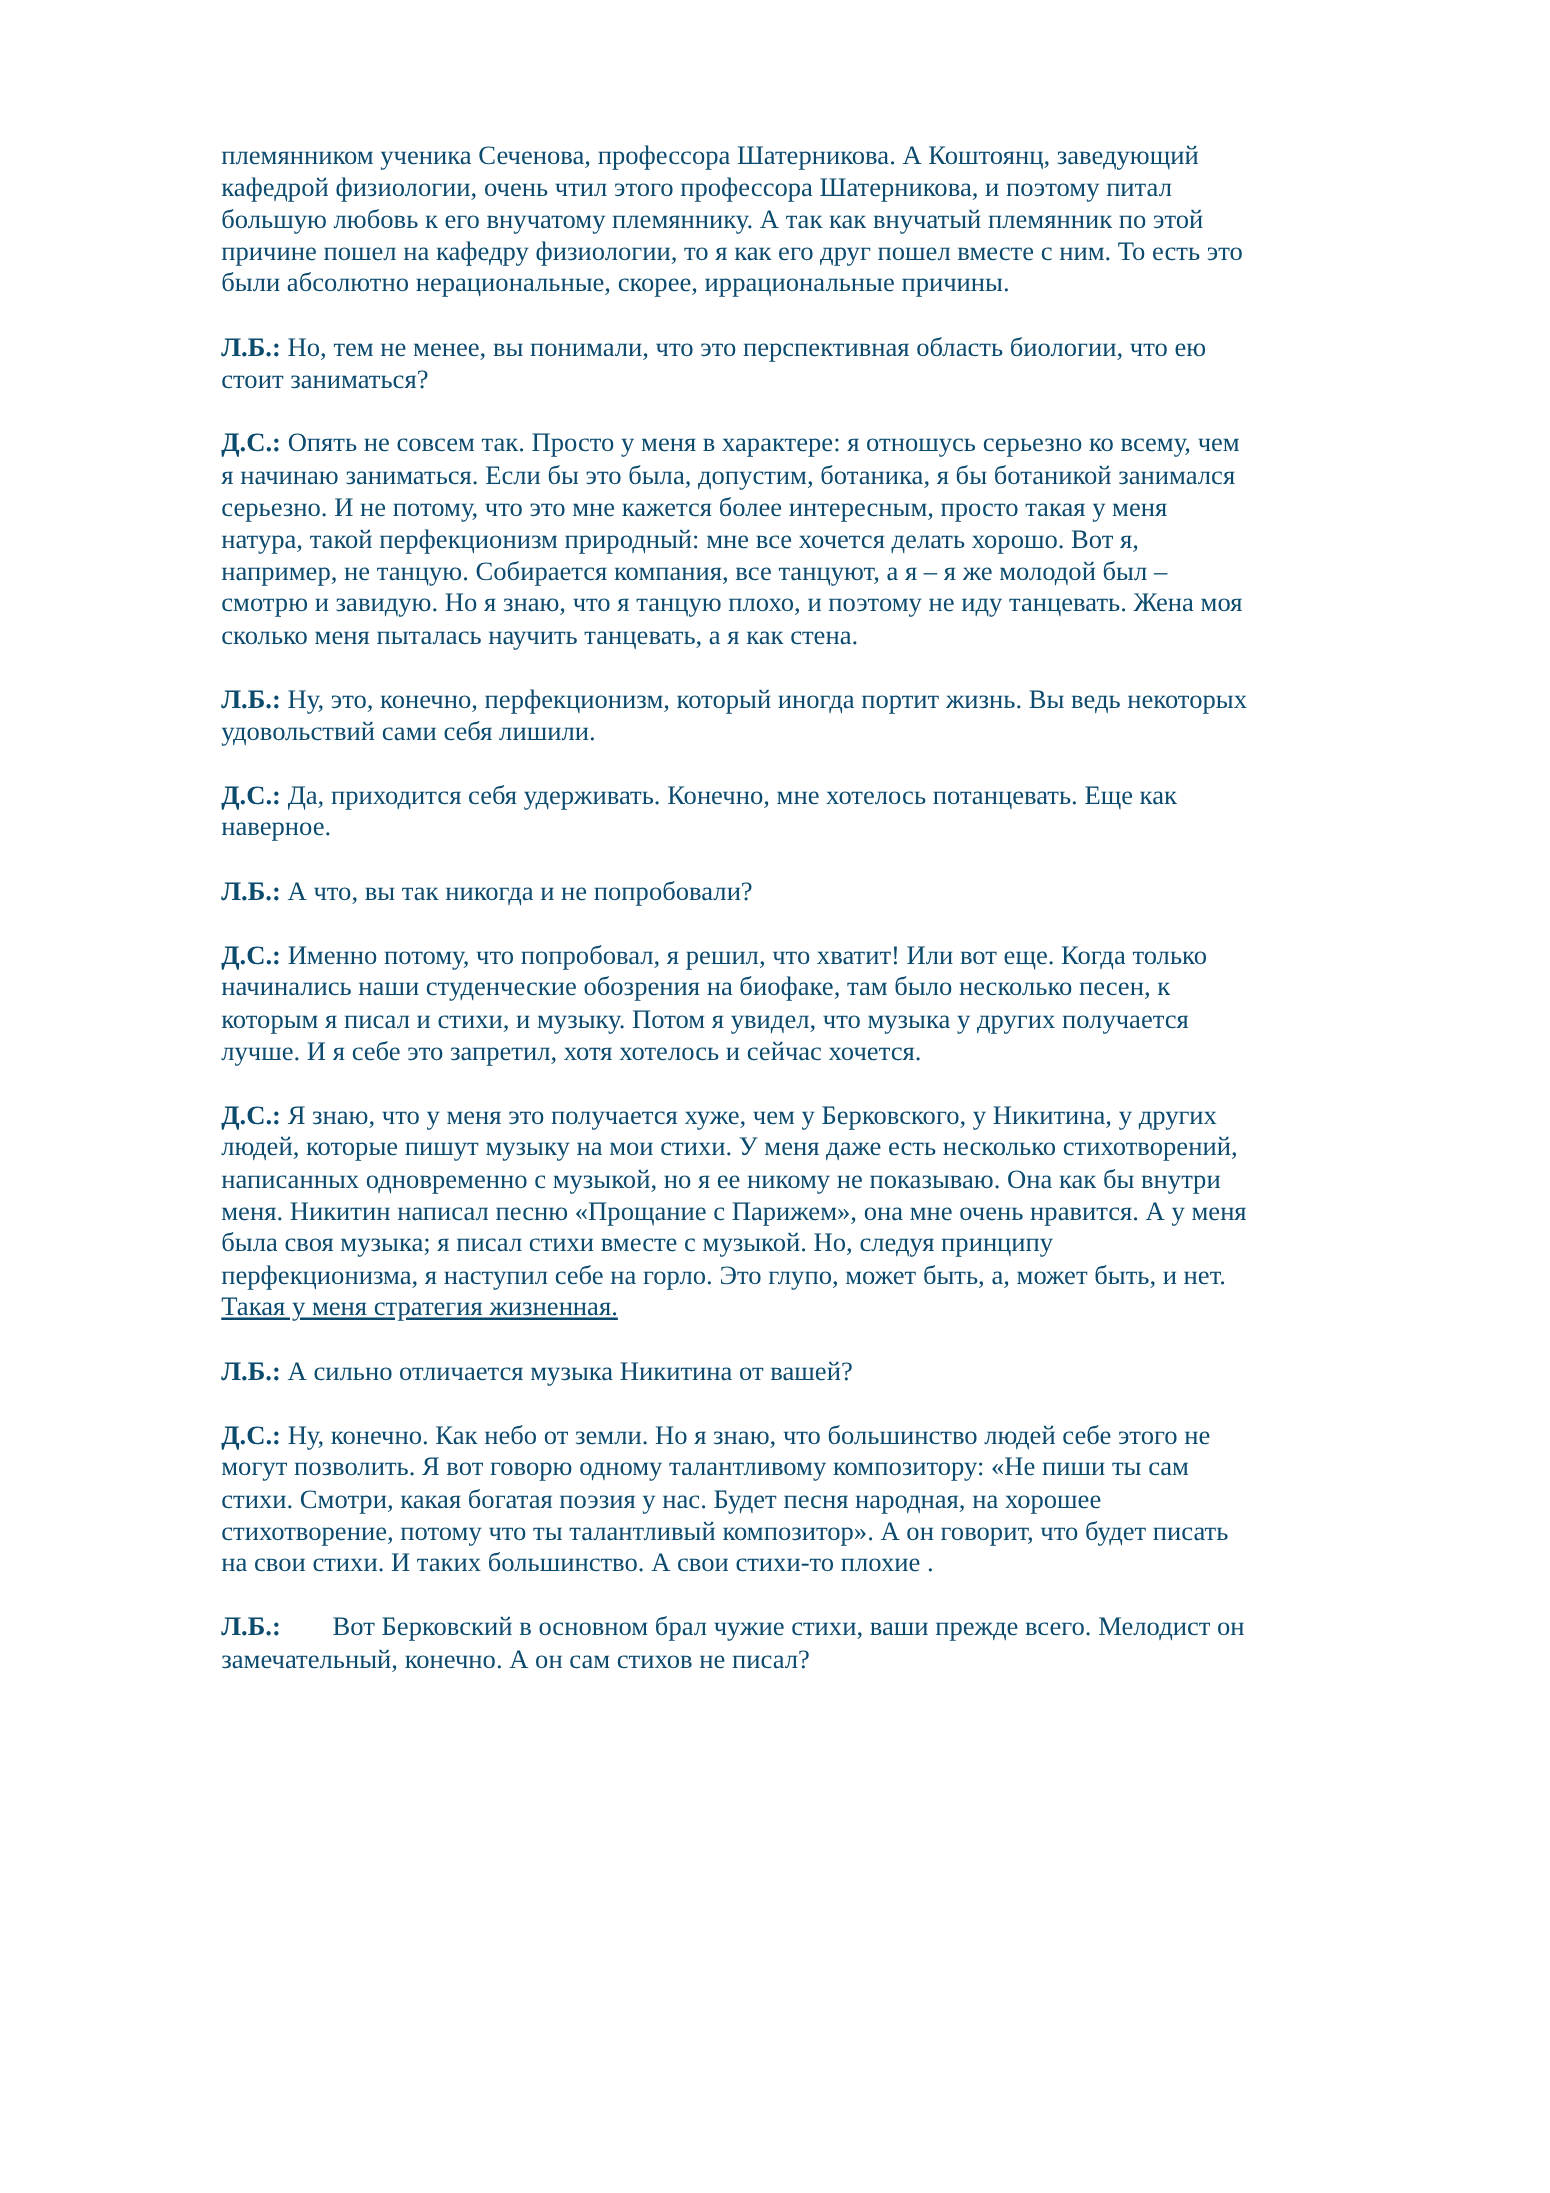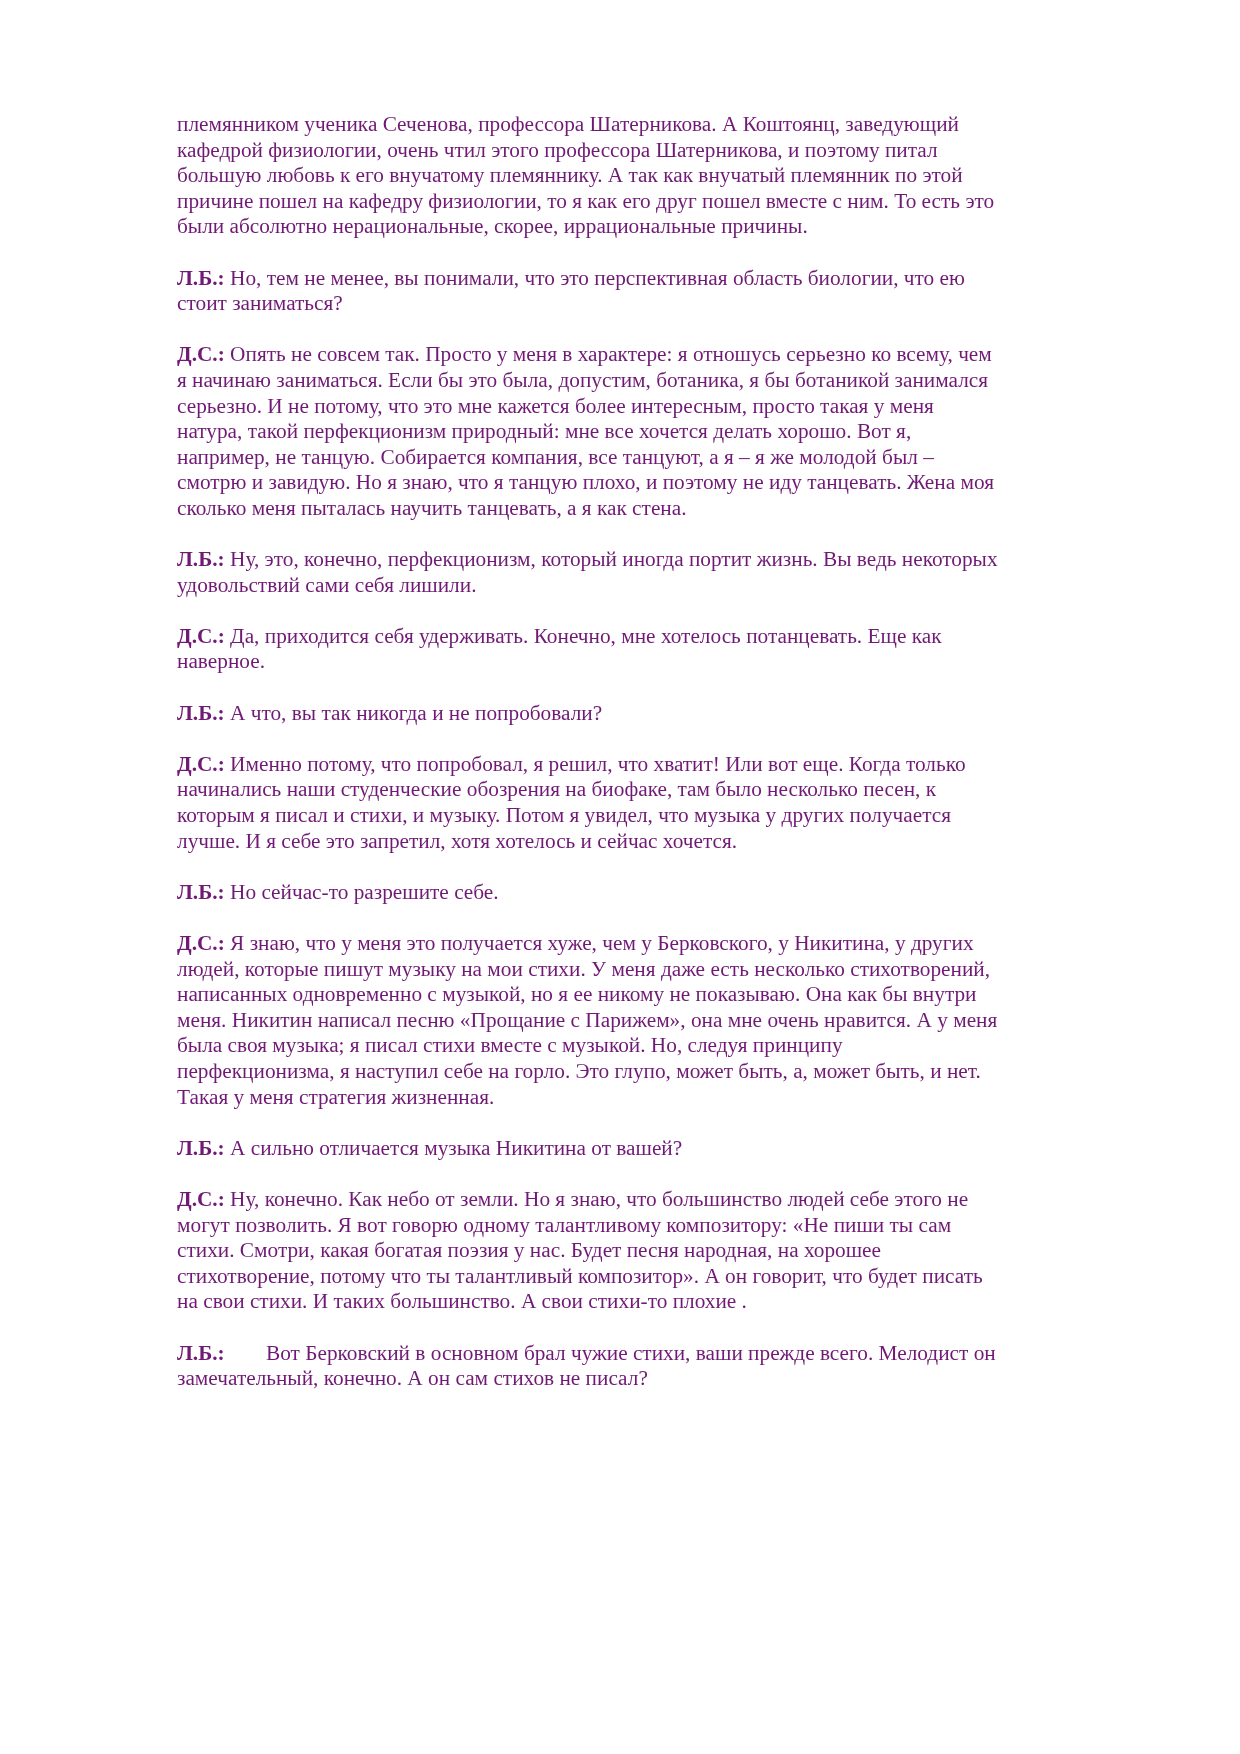--- a/index.html
+++ b/index.html
@@ -14,21 +14,21 @@
     overflow: hidden;
   }
   .page {
     position: absolute;
     left: 177px;
     top: 112px;
     width: 990px;
     font-family: "Liberation Serif", "DejaVu Serif", serif;
     font-size: 21.3px;
     line-height: 25.6px;
-    color: #701a75;
+    color: #0c4a6e;
   }
   .para {
     margin: 0 0 25.6px 0;
     white-space: normal;
   }
   .line {
     display: block;
     white-space: nowrap;
   }
   .speaker {
@@ -71,30 +71,27 @@
     <p class="para">
       <span class="line"><span class="speaker">Л.Б.:</span><span style="white-space: pre;"> А что, вы так никогда и не попробовали?</span></span>
     </p>
     <p class="para">
       <span class="line"><span class="speaker">Д.С.:</span><span style="white-space: pre;"> Именно потому, что попробовал, я решил, что хватит! Или вот еще. Когда только</span></span>
       <span class="line"><span style="white-space: pre;">начинались наши студенческие обозрения на биофаке, там было несколько песен, к</span></span>
       <span class="line"><span style="white-space: pre;">которым я писал и стихи, и музыку. Потом я увидел, что музыка у других получается</span></span>
       <span class="line"><span style="white-space: pre;">лучше. И я себе это запретил, хотя хотелось и сейчас хочется.</span></span>
     </p>
     <p class="para">
-      <span class="line"><span class="speaker">Л.Б.:</span><span style="white-space: pre;"> Но сейчас-то разрешите себе.</span></span>
-    </p>
-    <p class="para">
       <span class="line"><span class="speaker">Д.С.:</span><span style="white-space: pre;"> Я знаю, что у меня это получается хуже, чем у Берковского, у Никитина, у других</span></span>
       <span class="line"><span style="white-space: pre;">людей, которые пишут музыку на мои стихи. У меня даже есть несколько стихотворений,</span></span>
       <span class="line"><span style="white-space: pre;">написанных одновременно с музыкой, но я ее никому не показываю. Она как бы внутри</span></span>
       <span class="line"><span style="white-space: pre;">меня. Никитин написал песню «Прощание с Парижем», она мне очень нравится. А у меня</span></span>
       <span class="line"><span style="white-space: pre;">была своя музыка; я писал стихи вместе с музыкой. Но, следуя принципу</span></span>
       <span class="line"><span style="white-space: pre; text-align: center;">перфекционизма, я наступил себе на горло. Это глупо, может быть, а, может быть, и нет.</span></span>
-      <span class="line"><span style="white-space: pre;">Такая у меня стратегия жизненная.</span></span>
+      <span class="line"><span style="white-space: pre; text-decoration: underline;">Такая у меня стратегия жизненная.</span></span>
     </p>
     <p class="para">
       <span class="line"><span class="speaker">Л.Б.:</span><span style="white-space: pre;"> А сильно отличается музыка Никитина от вашей?</span></span>
     </p>
     <p class="para">
       <span class="line"><span class="speaker">Д.С.:</span><span style="white-space: pre;"> Ну, конечно. Как небо от земли. Но я знаю, что большинство людей себе этого не</span></span>
       <span class="line"><span style="white-space: pre;">могут позволить. Я вот говорю одному талантливому композитору: «Не пиши ты сам</span></span>
       <span class="line"><span style="white-space: pre;">стихи. Смотри, какая богатая поэзия у нас. Будет песня народная, на хорошее</span></span>
       <span class="line"><span style="white-space: pre;">стихотворение, потому что ты талантливый композитор». А он говорит, что будет писать</span></span>
       <span class="line"><span style="white-space: pre;">на свои стихи. И таких большинство. А свои стихи-то плохие .</span></span>

